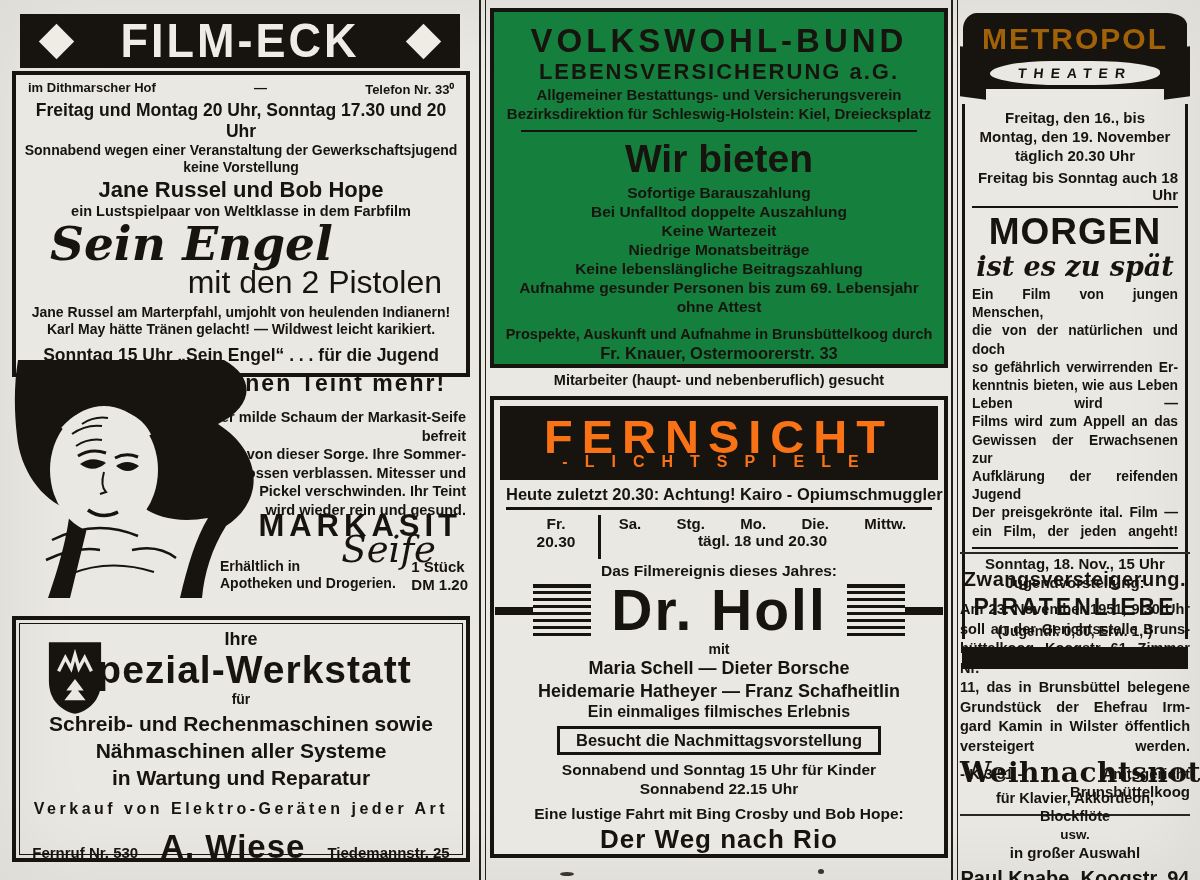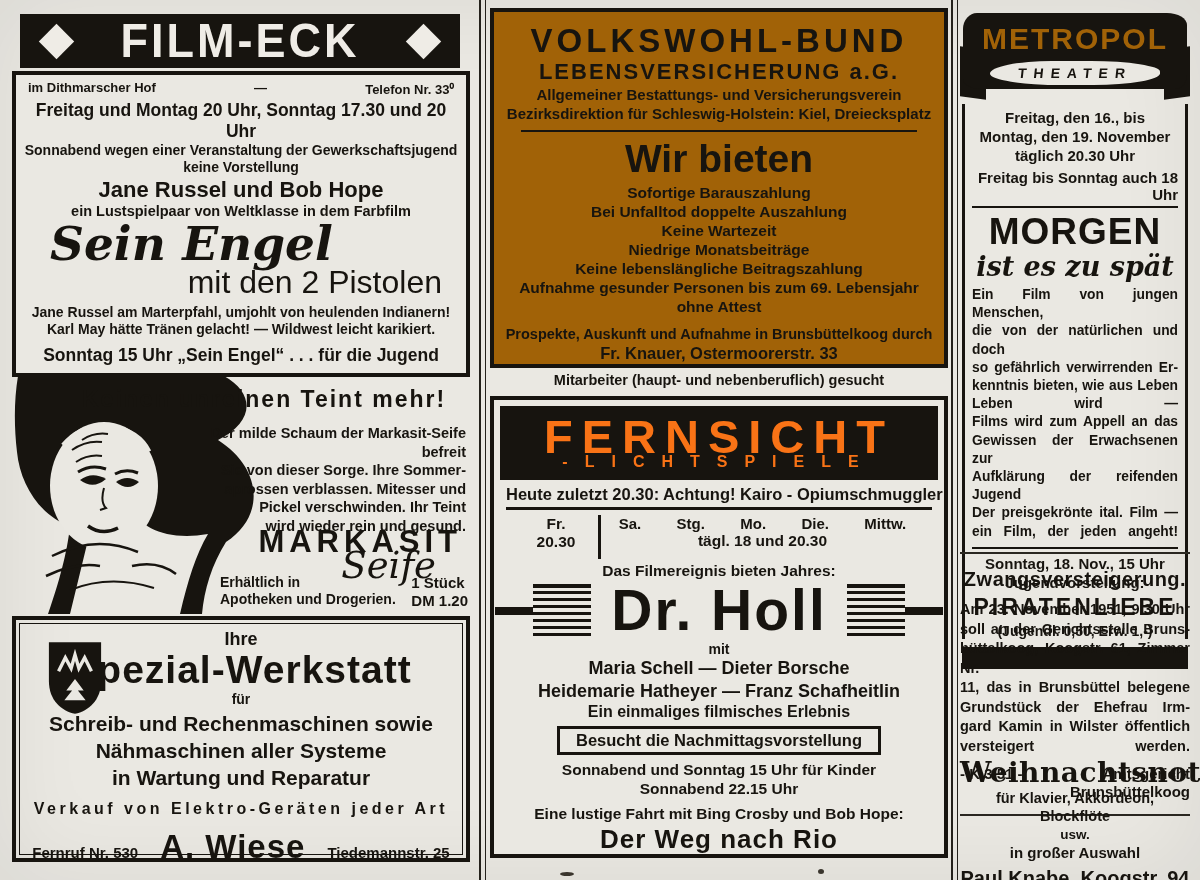--- a/index.html
+++ b/index.html
@@ -21,21 +21,21 @@
   .fe-closure{text-align:center;font-weight:700;font-size:14px;line-height:17px;}
   .fe-stars{text-align:center;font-weight:800;font-size:22px;margin-top:1px;}
   .fe-tagline{text-align:center;font-weight:700;font-size:14.5px;}
   .fe-tagline .em{font-weight:900;}
   .fe-script{font-family:"DejaVu Serif",serif;font-style:italic;font-weight:700;font-size:47px;line-height:1.05;margin:0 0 0 26px;}
   .fe-sub{font-size:32px;font-weight:400;text-align:right;margin:-4px 16px 3px 0;}
   .fe-review{text-align:center;font-weight:700;font-size:14px;line-height:17px;}
   .fe-youth{text-align:center;font-weight:900;font-size:17.5px;margin-top:7px;}
 
   
-  .markasit{position:absolute;left:12px;top:376px;width:458px;height:238px;}
+  .markasit{position:absolute;left:12px;top:360px;width:458px;height:238px;}
   .mk-illu{position:absolute;left:0;top:0;}
   .mk-headline{position:absolute;left:70px;top:10px;font-size:23px;font-weight:800;letter-spacing:2px;white-space:nowrap;}
   .mk-body{position:absolute;right:4px;top:48px;width:270px;text-align:right;font-size:14.5px;font-weight:700;line-height:18.5px;}
   .mk-brand{position:absolute;right:8px;top:148px;width:250px;text-align:right;}
   .mk-brand-name{font-size:31px;font-weight:900;letter-spacing:5px;}
   .mk-brand-script{font-family:"DejaVu Serif",serif;font-style:italic;font-size:37px;margin:-16px 26px 0 0;}
   .mk-avail{position:absolute;left:208px;bottom:6px;font-size:14px;font-weight:700;line-height:17px;}
   .mk-price{position:absolute;right:2px;bottom:4px;font-size:15px;font-weight:800;line-height:18px;text-align:left;}
 
   
@@ -47,21 +47,21 @@
   .w-title{font-size:39px;font-weight:800;letter-spacing:1px;line-height:1.05;}
   .w-for{font-size:14px;font-weight:800;}
   .w-services{font-size:21px;font-weight:800;line-height:27px;margin-top:3px;}
   .w-sales{font-size:16px;font-weight:700;letter-spacing:3.5px;margin-top:9px;}
   .w-bottom{display:flex;justify-content:center;align-items:baseline;gap:22px;margin-top:10px;}
   .w-phone,.w-addr{font-size:15px;font-weight:800;}
   .w-name{font-size:33px;font-weight:900;letter-spacing:1px;}
 
   
   .volkswohl{position:absolute;left:490px;top:8px;width:458px;height:360px;border:4px solid #17140f;
-             box-sizing:border-box;text-align:center;padding-top:12px;background:#a16207;}
+             box-sizing:border-box;text-align:center;padding-top:12px;background:#15803d;}
   .v-title{font-size:33px;font-weight:900;letter-spacing:4px;line-height:1.05;}
   .v-subtitle{font-size:22px;font-weight:800;letter-spacing:2px;}
   .v-line{font-size:15px;font-weight:600;line-height:19px;}
   .v-rule{height:2px;background:#17140f;width:88%;margin:7px auto 6px;}
   .v-offer{font-size:39px;font-weight:900;line-height:1.1;}
   .v-benefits{font-size:15.5px;font-weight:800;line-height:19px;margin-top:2px;}
   .v-contact{font-size:14.5px;font-weight:600;margin-top:10px;}
   .v-agent{font-size:16.5px;font-weight:800;margin-top:2px;}
   .v-recruit{font-size:14.5px;font-weight:600;margin-top:9px;}
 
@@ -282,21 +282,21 @@
             <div>Sa.</div>
             <div>Stg.</div>
             <div>Mo.</div>
             <div>Die.</div>
             <div>Mittw.</div>
           </div>
         <div class="fs-daily">tägl. 18 und 20.30</div>
       </div>
     </div>
     <div class="fs-event">
-      <span>Das Filmereignis </span><span class="em">bieten</span><span> Jahres:</span>
+      <span>Das Filmereignis </span><span class="em">dieses</span><span> Jahres:</span>
     </div>
     <div class="fs-drholl-row">
       <span class="orn">
           <span class="orn-dash"></span>
           <span class="orn-stripes"></span>
         </span>
       <span class="fs-drholl">Dr. Holl</span>
       <span class="orn">
           <span class="orn-stripes"></span>
           <span class="orn-dash"></span>

